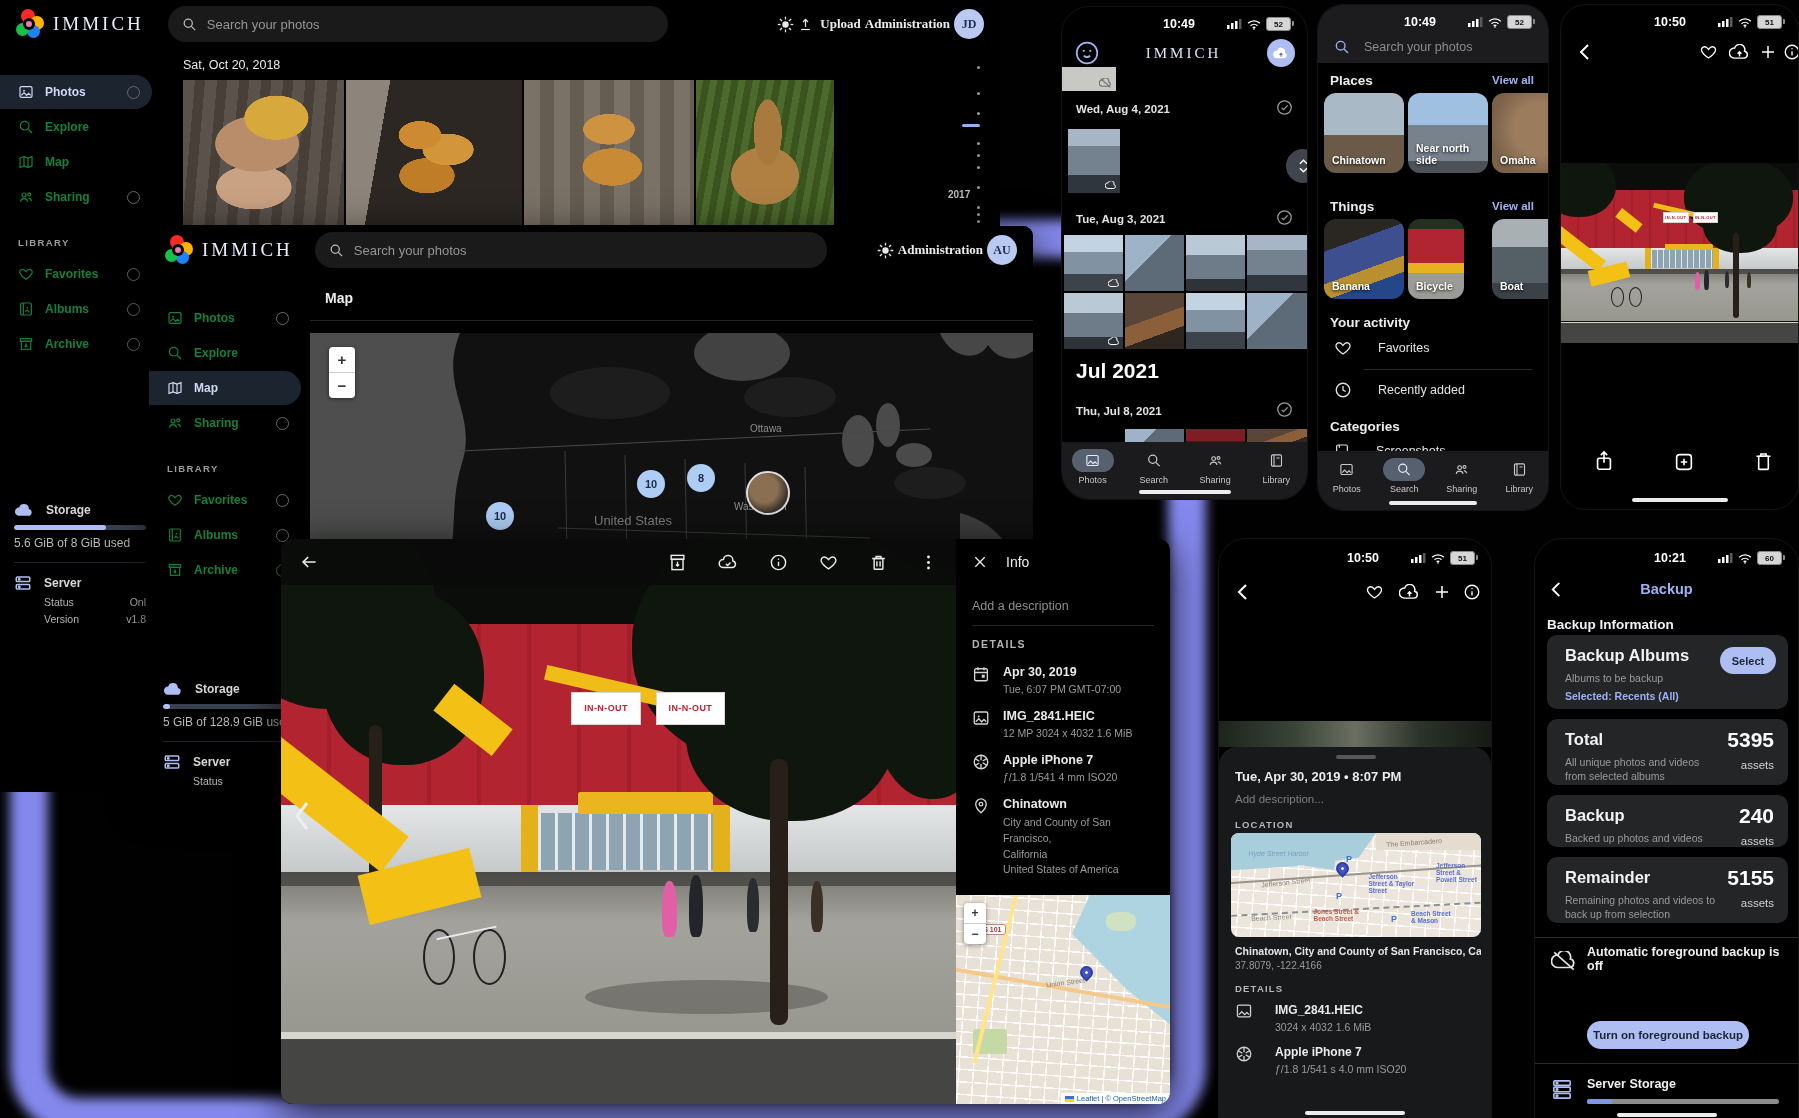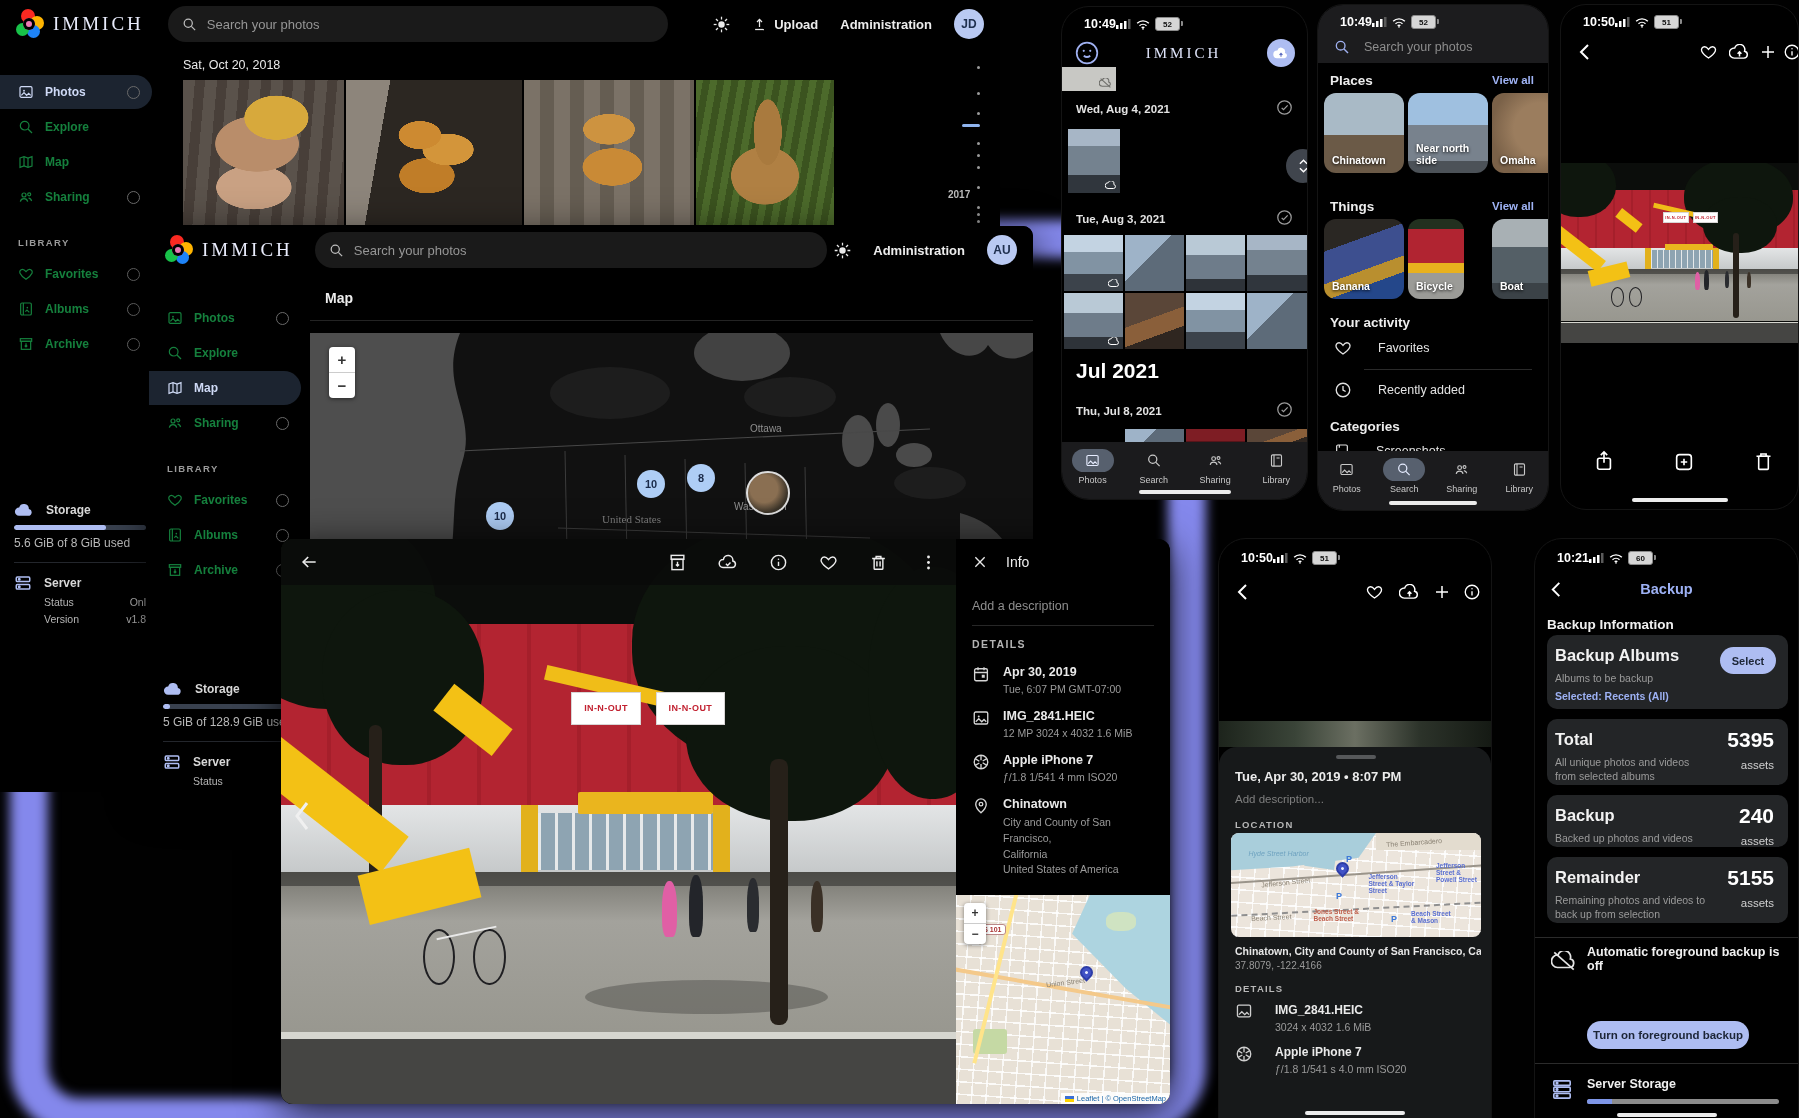--- a/index.html
+++ b/index.html
@@ -22,21 +22,21 @@
   #m5{left:1534px;top:538px;width:265px;height:600px;border-radius:28px 28px 0 0;z-index:7;background:#000;}
 
   
   .dhead{position:relative;height:48px;display:flex;align-items:center;background:#000;}
   .logo{display:flex;align-items:center;padding-left:14px;}
   .flower{position:relative;width:30px;height:30px;}
   .flower i{position:absolute;border-radius:50%;}
   .wordmark{font-family:"Liberation Serif",serif;font-size:19px;letter-spacing:3px;color:#e8ebfb;margin-left:9px;font-weight:500;}
   .srch{height:36px;border-radius:18px;background:#1a1a1a;display:flex;align-items:center;padding:0 14px;gap:10px;
         color:#969696;font-size:13px;box-sizing:border-box;}
-  .hr{margin-left:auto;display:flex;align-items:center;gap:22px;padding-right:16px;color:#ececec;font-size:13px;font-weight:600;}
+  .hr{margin-left:auto;display:flex;align-items:center;gap:4px;padding-right:16px;color:#ececec;font-size:13px;font-weight:600;font-family:Liberation Serif, serif;}
   .hbtn{display:flex;align-items:center;gap:7px;}
   .avatar{width:30px;height:30px;border-radius:50%;background:#b9c9f2;color:#20304f;font-size:12px;font-weight:bold;
           display:flex;align-items:center;justify-content:center;}
 
   
   .dside{position:absolute;left:0;top:48px;bottom:0;width:160px;background:#000;padding-top:26px;box-sizing:border-box;}
   .sitem{display:flex;align-items:center;gap:11px;height:34px;margin:1px 8px 1px 0;padding-left:18px;
          border-radius:0 17px 17px 0;color:#15803d;font-size:12px;font-weight:600;}
   .sitem.sel{background:#1c2430;color:#cfdaf6;}
   .scirc{margin-left:auto;margin-right:12px;width:11px;height:11px;border:1px solid #6a6a6a;border-radius:50%;flex:0 0 auto;}
@@ -102,22 +102,22 @@
   .lgrid{position:absolute;inset:-12%;background:
      repeating-linear-gradient(4deg,rgba(255,255,255,0) 0 11px,rgba(255,255,255,.85) 11px 12.5px),
      repeating-linear-gradient(94deg,rgba(255,255,255,0) 0 13px,rgba(255,255,255,.8) 13px 14.5px);}
   .pin{position:absolute;width:13px;height:13px;border-radius:50% 50% 50% 0;transform:rotate(-45deg);
        background:#4152c6;border:2px solid #2d3da8;box-sizing:border-box;}
   .pin:after{content:"";position:absolute;left:3px;top:3px;width:3px;height:3px;border-radius:50%;background:#e8ecff;}
   .tinylbl{position:absolute;font-size:7px;color:#8a8274;white-space:nowrap;}
   .stoplbl{position:absolute;font-size:6.5px;color:#5a6fd0;line-height:1.1;width:46px;font-weight:600;}
 
   
-  .status{display:flex;justify-content:flex-start;align-items:center;padding:10px 16px 0 22px;color:#fff;
-          font-size:12.5px;font-weight:bold;}
+  .status{display:flex;justify-content:flex-end;align-items:center;padding:10px 16px 0 22px;color:#fff;
+          font-size:12.5px;font-weight:bold;gap:32px;}
   .sticons{display:flex;gap:5px;align-items:center;}
   .batt{position:relative;width:23px;height:12px;border:1px solid #8a8a8a;border-radius:3px;background:#d6d6d6;
         color:#111;font-size:8px;font-weight:bold;display:flex;align-items:center;justify-content:center;}
   .batt:after{content:"";position:absolute;right:-4px;top:3px;width:2px;height:5px;background:#8a8a8a;border-radius:0 1px 1px 0;}
   .mnav{position:absolute;left:0;right:0;bottom:0;background:#1b1b1d;display:flex;justify-content:space-around;
         align-items:flex-start;padding-top:7px;}
   .mni{display:flex;flex-direction:column;align-items:center;gap:3px;color:#c9c9c9;font-size:9px;width:52px;}
   .mni .pill{width:42px;height:23px;border-radius:12px;display:flex;align-items:center;justify-content:center;}
   .mni .pill.on{background:#57606e;}
   .homebar{position:absolute;left:50%;transform:translateX(-50%);height:4px;border-radius:2px;background:#ececec;}
@@ -127,21 +127,21 @@
   .ph-c1{background:linear-gradient(180deg,#a7b6c6 0 26%,#74828f 26% 72%,#30363d 72% 100%),#74828f;}
   .ph-c2{background:linear-gradient(180deg,#c3d3e2 0 30%,#8193a3 30% 70%,#3c434b 70% 100%);}
   .ph-c3{background:linear-gradient(135deg,#9eb3c8 0 40%,#5d6b79 40% 100%);}
   .ph-c4{background:linear-gradient(180deg,#b9c9d6 0 35%,#6e7c8a 35% 78%,#2e3339 78% 100%);}
   .ph-c5{background:linear-gradient(160deg,#5a4638 0 45%,#8a5f3a 45% 70%,#2f2620 70% 100%);}
   .ph-red{background:linear-gradient(180deg,#7e1d24 0 60%,#57151a 60% 100%);}
   .thlbl{position:absolute;left:8px;bottom:7px;color:#fff;font-size:10.5px;font-weight:bold;text-shadow:0 1px 3px rgba(0,0,0,.9);}
   .card{position:absolute;border-radius:12px;overflow:hidden;}
 
   
-  .bcard{position:absolute;left:12px;width:241px;background:#232527;border-radius:10px;box-sizing:border-box;padding:11px 8px;}
+  .bcard{position:absolute;left:12px;width:241px;background:#232527;border-radius:10px;box-sizing:border-box;padding:11px 18px;}
   .bc-title{font-size:16.5px;font-weight:bold;color:#f2f2f2;}
   .bc-desc{font-size:10.5px;color:#9a9a9a;line-height:1.35;margin-top:6px;}
   .bc-val{position:absolute;right:14px;top:9px;font-size:21px;font-weight:bold;color:#fff;}
   .bc-unit{position:absolute;right:14px;top:40px;font-size:11.5px;color:#d0d0d0;}
   .pillbtn{background:#aebdf2;color:#1c2536;font-weight:bold;border-radius:15px;display:flex;align-items:center;justify-content:center;}
   .t{position:absolute;}
 </style>
 </head>
 <body>
 
@@ -474,21 +474,21 @@
           </g>
           <path d="M150,118 L620,96" stroke="#484848" stroke-width="1.2" fill="none"></path>
           <line x1="0" y1="330" x2="723" y2="330" stroke="#6a6a6a" stroke-width="0.8" opacity="0.7"></line>
           <g fill="#202020" opacity="0.8">
             <ellipse cx="300" cy="60" rx="60" ry="26"></ellipse>
               <ellipse cx="480" cy="64" rx="46" ry="20"></ellipse>
             <ellipse cx="620" cy="150" rx="36" ry="16"></ellipse>
           </g>
         </svg>
         <span class="maplbl" style="left:440px;top:90px;">Ottawa</span>
-        <span class="maplbl" style="left:292px;top:180px;font-size:11px;color:#7e7e7e;font-family:Liberation Serif, serif;">United States</span>
+        <span class="maplbl" style="left:284px;top:180px;font-size:13px;color:#7e7e7e;">United States</span>
         <span class="maplbl" style="left:424px;top:168px;">Washington</span>
         <span class="cluster" style="left:176px;top:169px;">10</span>
         <span class="cluster" style="left:327px;top:137px;">10</span>
         <span class="cluster" style="left:377px;top:131px;">8</span>
         <span class="t" style="left:436px;top:138px;width:40px;height:40px;border-radius:50%;border:2px solid #ddd;
               background:radial-gradient(circle at 40% 40%,#8a6f52 0 40%,#3a3328 70%);"></span>
         <div class="zoomctl" style="left:19px;top:14px;">
           <div>+</div>
           <div>−</div>
         </div>

